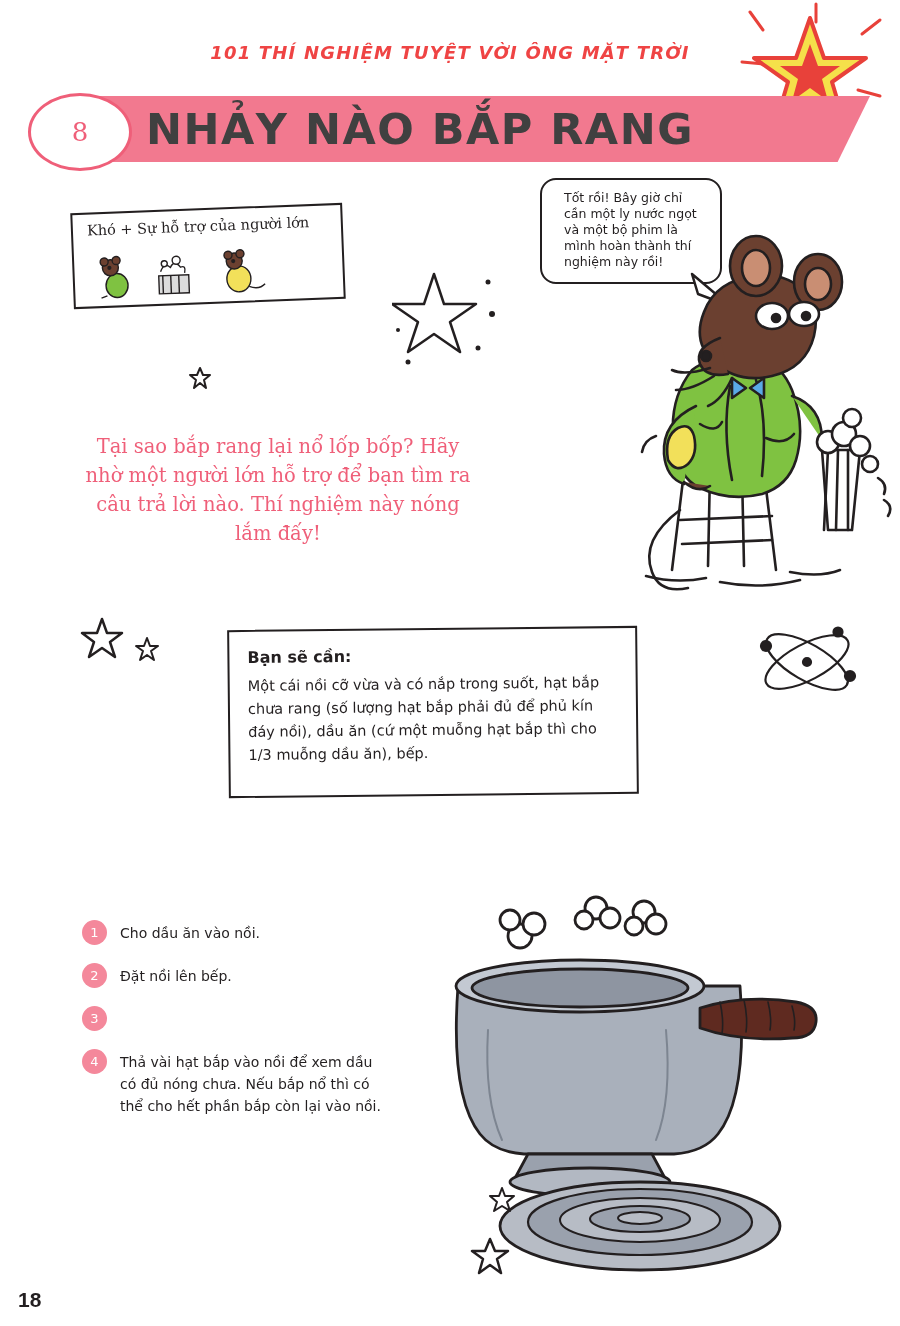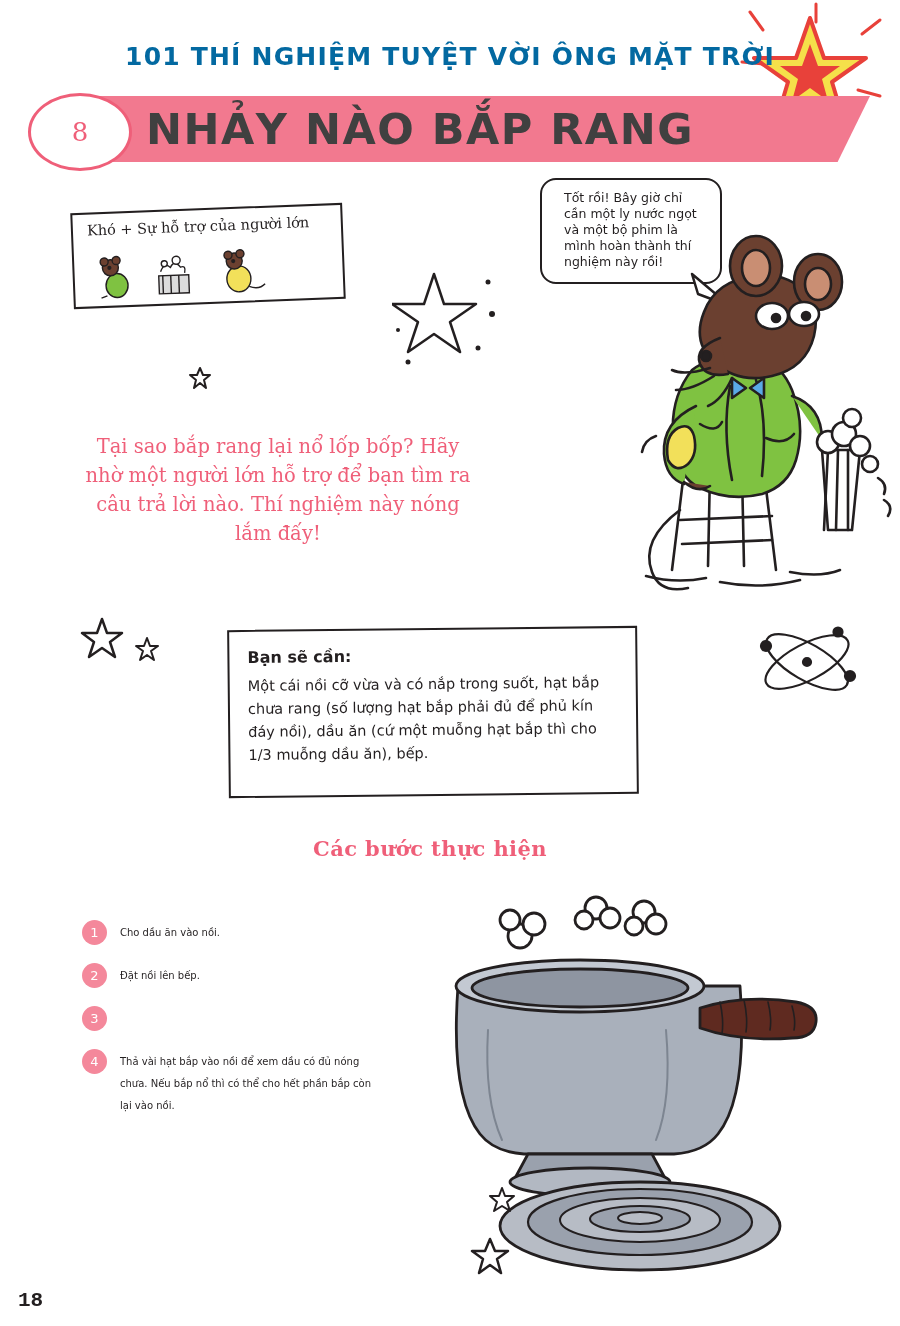--- a/index.html
+++ b/index.html
@@ -23,23 +23,24 @@
 
   
   .series-title {
     position: absolute;
     top: 42px;
     left: 0;
     width: 900px;
     text-align: center;
     font-family: "DejaVu Sans", sans-serif;
     font-weight: bold;
-    font-size: 25px;
+    font-size: 18px;
     letter-spacing: 1.2px;
-    color: #0369a1;
+    color: #ef4444;
+    font-style: italic;
   }
 
   .title-banner {
     position: absolute;
     top: 96px;
     left: 60px;
     width: 810px;
     height: 66px;
     background: #f2798f;
     clip-path: polygon(0 0, 100% 0, 96% 100%, 0 100%);
@@ -222,21 +223,21 @@
     color: #ffffff;
     font-family: "DejaVu Sans", sans-serif;
     font-size: 13px;
     display: flex;
     align-items: center;
     justify-content: center;
     margin-right: 13px;
   }
   .step-text {
     font-family: "DejaVu Sans", sans-serif;
-    font-size: 10px;
+    font-size: 14px;
     line-height: 22px;
     color: #231f20;
     padding-top: 2px;
   }
 
   
   .pot-art {
     position: absolute;
     top: 890px;
     left: 400px;
@@ -265,21 +266,21 @@
     left: 392px;
     width: 112px;
     height: 110px;
   }
 
   
   .page-number {
     position: absolute;
     left: 18px;
     bottom: 14px;
-    font-family: Liberation Mono, monospace;
+    font-family: Liberation Sans, sans-serif;
     font-weight: bold;
     font-size: 21px;
     color: #231f20;
   }
 </style>
 </head>
 <body>
 
 <div class="page">
 
@@ -465,21 +466,20 @@
         <circle cx="86" cy="20" r="4.5" fill="#231f20"></circle>
       </g>
     </svg>
   </div>
 
   <div class="materials-box">
     <div class="materials-title">Bạn sẽ cần:</div>
     <div class="materials-body">Một cái nồi cỡ vừa và có nắp trong suốt, hạt bắp chưa rang (số lượng hạt bắp phải đủ để phủ kín đáy nồi), dầu ăn (cứ một muỗng hạt bắp thì cho 1/3 muỗng dầu ăn), bếp.</div>
   </div>
 
-  <div class="steps-heading">Các bước thực hiện</div>
 
   <div class="steps-list">
     <div class="step-row">
       <div class="step-num">1</div>
       <div class="step-text">Cho dầu ăn vào nồi.</div>
     </div>
     <div class="step-row">
       <div class="step-num">2</div>
       <div class="step-text">Đặt nồi lên bếp.</div>
     </div>

